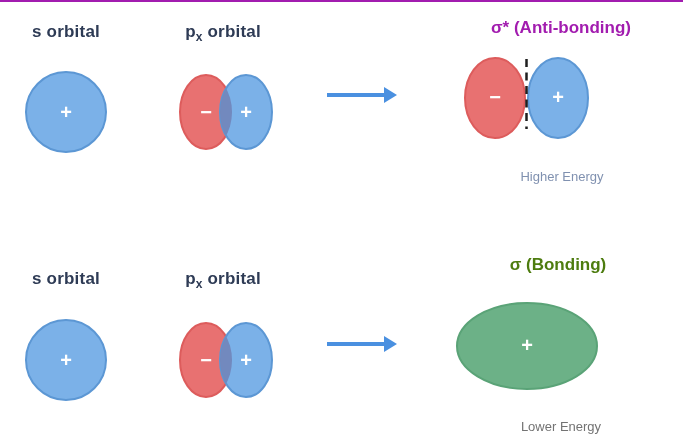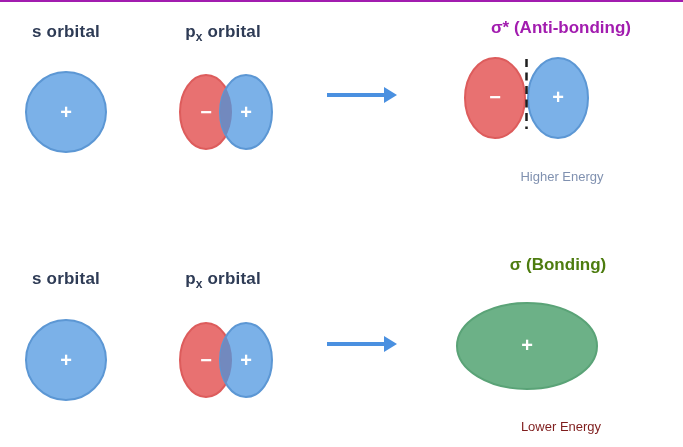--- a/index.html
+++ b/index.html
@@ -101,20 +101,20 @@
   <span class="sign" style="left:246px; top:110px;">+</span>
   <span class="sign" style="left:495px; top:95px;">−</span>
   <span class="sign" style="left:558px; top:95px;">+</span>
 
   <div class="t orb-label" style="left: -4px; top: 267px; color: rgb(46, 59, 85);">s orbital</div>
 
   <div class="t orb-label" style="left: 153px; top: 267px; color: rgb(46, 59, 85);"><span>p</span><sub>x</sub><span> orbital</span></div>
 
   <div class="t title" style="left: 453px; top: 253px; color: #4d7c0f;">σ (Bonding)</div>
 
-  <div class="t caption" style="left: 461px; top: 417px; color: #7f1d1d;">Lower Energy</div>
+  <div class="t caption" style="left: 461px; top: 417px; color: #737373;">Lower Energy</div>
 
   <span class="sign" style="left:66px; top:358px;">+</span>
   <span class="sign" style="left:206px; top:358px;">−</span>
   <span class="sign" style="left:246px; top:358px;">+</span>
   <span class="sign" style="left:527px; top:343px;">+</span>
 
 </div>
 
 </body></html>

